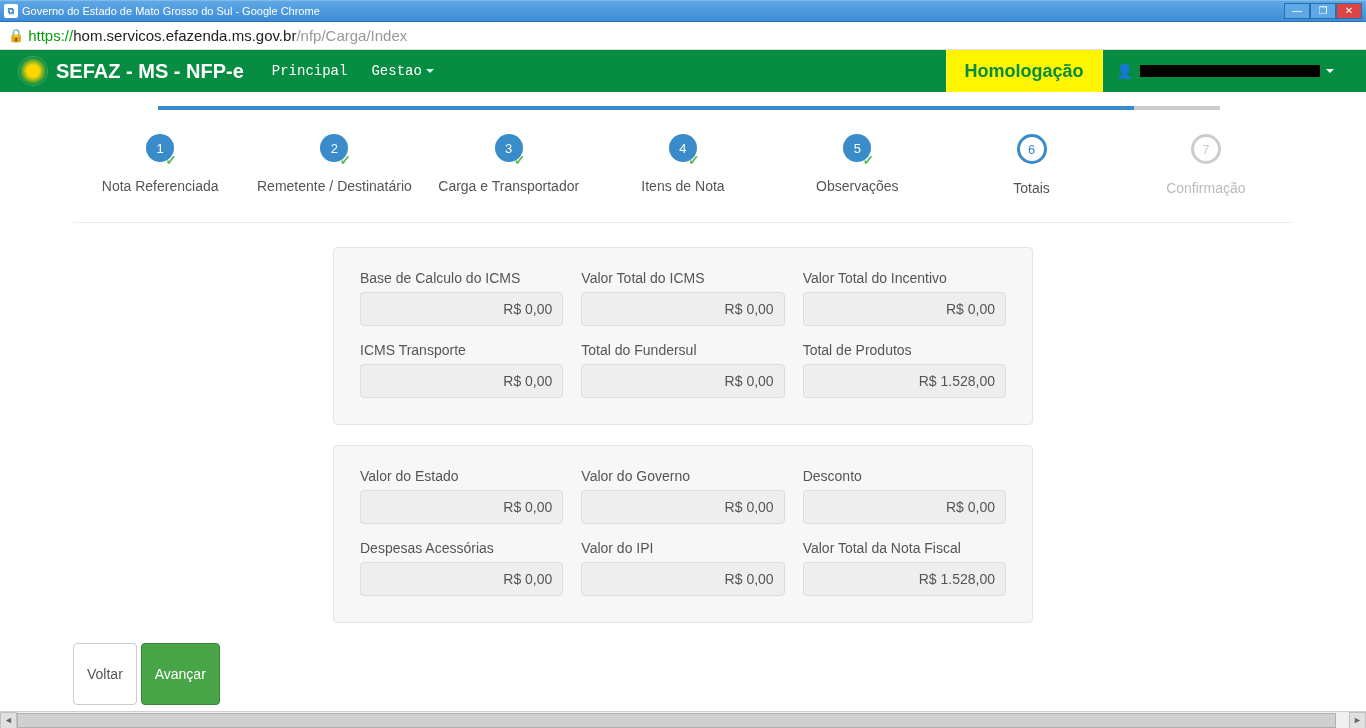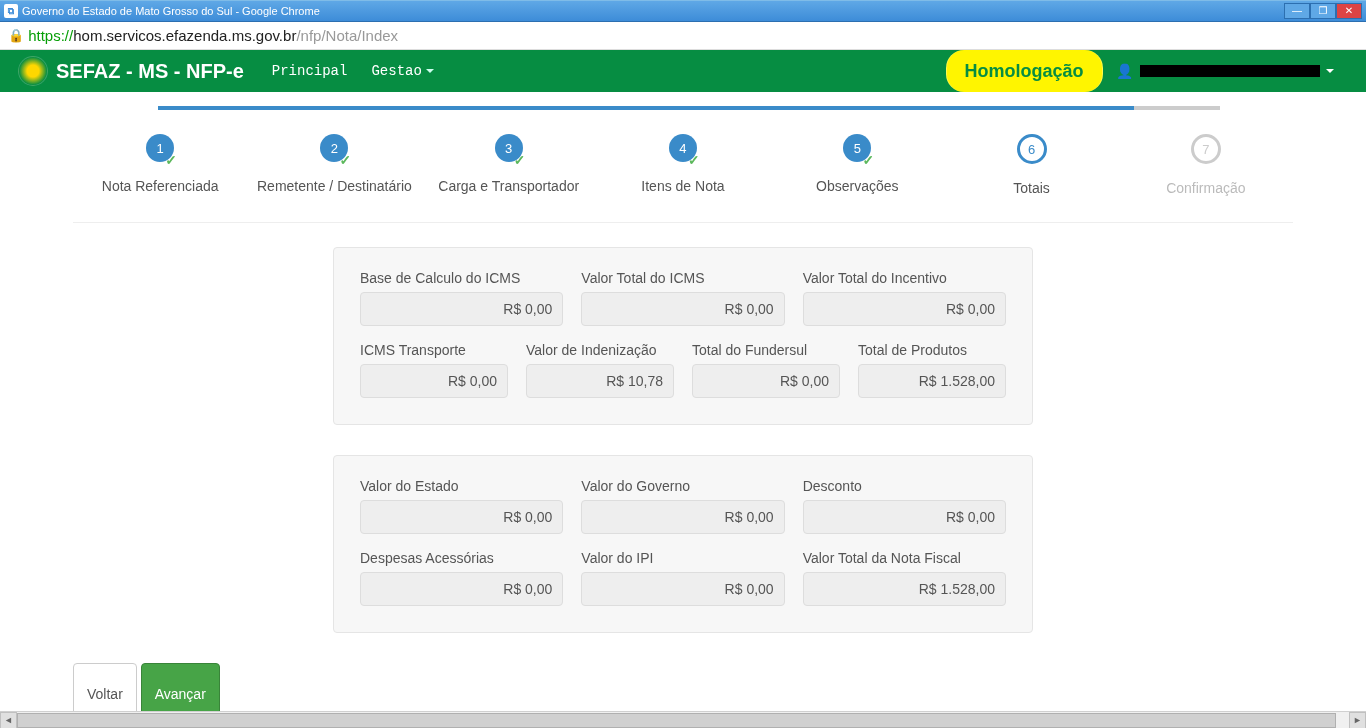--- a/index.html
+++ b/index.html
@@ -20,21 +20,21 @@
 .url-rest { color: #222; }
 .url-path { color: #999; }
 
 
 .top-nav { background: #068d42; height: 42px; display: flex; align-items: center; padding: 0 18px; color: #fff; }
 .brand-logo { width: 30px; height: 30px; margin-right: 8px; border-radius: 50%; background: radial-gradient(circle, #ffd700 30%, #068d42 70%); border: 1px solid #fff3; }
 .brand-title { font-weight: bold; font-size: 20px; margin-right: 28px; }
 .nav-link { color: #fff; margin-right: 24px; font-size: 14px; cursor: pointer; font-family: Liberation Mono, monospace; }
 .nav-link .caret { display: inline-block; width: 0; height: 0; border-left: 4px solid transparent; border-right: 4px solid transparent; border-top: 4px solid #cfe; margin-left: 4px; vertical-align: middle; }
 .nav-spacer { flex: 1; }
-.nav-env { background: #fff500; color: #068d42; font-weight: bold; font-size: 18px; padding: 10px 18px; height: 42px; display: flex; align-items: center; border-left: 1px solid rgba(255,255,255,0.3); border-right: 1px solid rgba(255,255,255,0.3); border-radius: 18px; }
+.nav-env { background: #fff500; color: #068d42; font-weight: bold; font-size: 18px; padding: 10px 18px; height: 42px; display: flex; align-items: center; border-left: 1px solid rgba(255,255,255,0.3); border-right: 1px solid rgba(255,255,255,0.3); }
 .nav-user { padding: 0 14px; display: flex; align-items: center; gap: 6px; cursor: pointer; height: 42px; }
 .user-icon { color: #fff; font-size: 14px; }
 .user-mask { display: inline-block; width: 180px; height: 12px; background: #000; }
 .nav-user .caret { display: inline-block; width: 0; height: 0; border-left: 4px solid transparent; border-right: 4px solid transparent; border-top: 4px solid #fff; }
 
 
 .container { width: 1240px; margin: 0 auto; padding: 0 10px; }
 
 
 .stepper { display: flex; align-items: flex-start; justify-content: space-between; padding: 42px 0 26px; border-bottom: 1px solid #eee; margin-bottom: 24px; position: relative; }
@@ -44,21 +44,21 @@
 .step-active .step-circle { background: #fff; color: #3a8bc9; border: 3px solid #3a8bc9; width: 30px; height: 30px; font-size: 13px; }
 .step-pending .step-circle { background: #fff; color: #ccc; border: 3px solid #ccc; width: 30px; height: 30px; }
 .step-check { position: absolute; bottom: -4px; right: -4px; width: 14px; height: 14px; color: #5cb85c; font-size: 14px; font-weight: bold; }
 .step-label { margin-top: 16px; font-size: 14px; color: #555; }
 .step-pending .step-label { color: #bbb; }
 .step-line { position: absolute; top: 14px; height: 4px; z-index: 1; }
 .line-done { background: #3a8bc9; }
 .line-pending { background: #ccc; }
 
 
-.panel { background: #f7f7f7; border: 1px solid #e5e5e5; border-radius: 4px; padding: 22px 26px 10px; margin: 0 auto 30px; width: 700px; }
+.panel { background: #f7f7f7; border: 1px solid #e5e5e5; border-radius: 4px; padding: 22px 26px 10px; margin: 0 auto 20px; width: 700px; }
 .form-row { display: flex; gap: 18px; margin-bottom: 16px; flex-wrap: wrap; }
 .form-group { flex: 1; min-width: 0; }
 .form-label { display: block; font-size: 14px; color: #555; margin-bottom: 6px; white-space: nowrap; }
 .form-control { width: 100%; height: 34px; padding: 6px 10px; border: 1px solid #ddd; border-radius: 4px; background: #eee; color: #555; font-size: 14px; text-align: right; cursor: not-allowed; }
 
 
 .btn-row { padding: 0 0 20px; width: 1240px; margin: 0 auto; padding-left: 10px; }
 .btn { display: inline-block; padding: 22px 13px; border-radius: 4px; border: 1px solid transparent; font-size: 14px; cursor: pointer; }
 .btn-default { background: #fff; border-color: #ccc; color: #555; }
 .btn-success { background: #47a447; border-color: #398439; color: #fff; }
@@ -81,21 +81,21 @@
     <div class="win-control">—</div>
     <div class="win-control">❐</div>
     <div class="win-control close">✕</div>
   </div>
 </div>
 
 <div class="url-bar">
   <span class="lock-icon">🔒</span>
   <span class="url-scheme">https://</span>
     <span class="url-rest">hom.servicos.efazenda.ms.gov.br</span>
-    <span class="url-path">/nfp/Nota/Index</span>
+    <span class="url-path">/nfp/Carga/Index</span>
 </div>
 
 <div class="top-nav">
   <div class="brand-logo"></div>
   <div class="brand-title">SEFAZ - MS - NFP-e</div>
   <div class="nav-link"><span>Principal</span></div>
   <div class="nav-link"><span>Gestao</span><span class="caret"></span></div>
   <div class="nav-spacer"></div>
   <div class="nav-env">Homologação</div>
   <div class="nav-user">
@@ -175,24 +175,20 @@
         <label class="form-label">Valor Total do Incentivo</label>
         <input class="form-control" readonly="" value="R$ 0,00" style="">
       </div>
     </div>
     <div class="form-row">
       <div class="form-group">
         <label class="form-label">ICMS Transporte</label>
         <input class="form-control" readonly="" value="R$ 0,00" style="">
       </div>
       <div class="form-group">
-        <label class="form-label">Valor de Indenização</label>
-        <input class="form-control" readonly="" value="R$ 10,78" style="">
-      </div>
-      <div class="form-group">
         <label class="form-label">Total do Fundersul</label>
         <input class="form-control" readonly="" value="R$ 0,00" style="">
       </div>
       <div class="form-group">
         <label class="form-label">Total de Produtos</label>
         <input class="form-control" readonly="" value="R$ 1.528,00" style="">
       </div>
     </div>
   </div>
 

